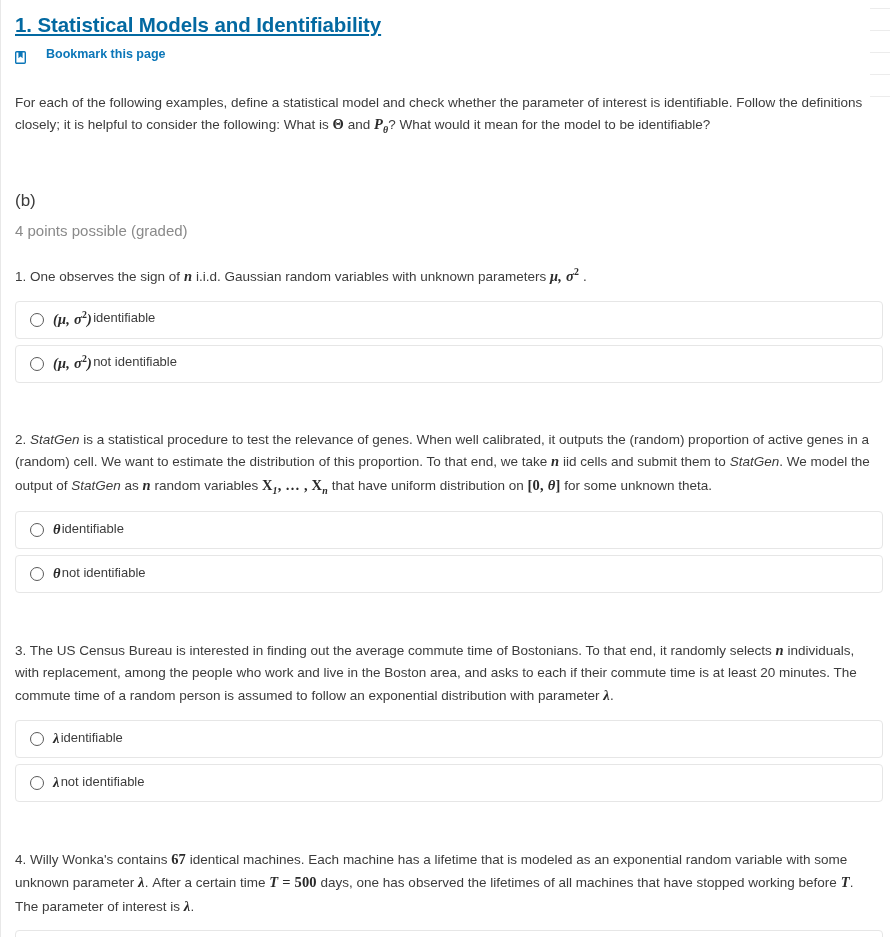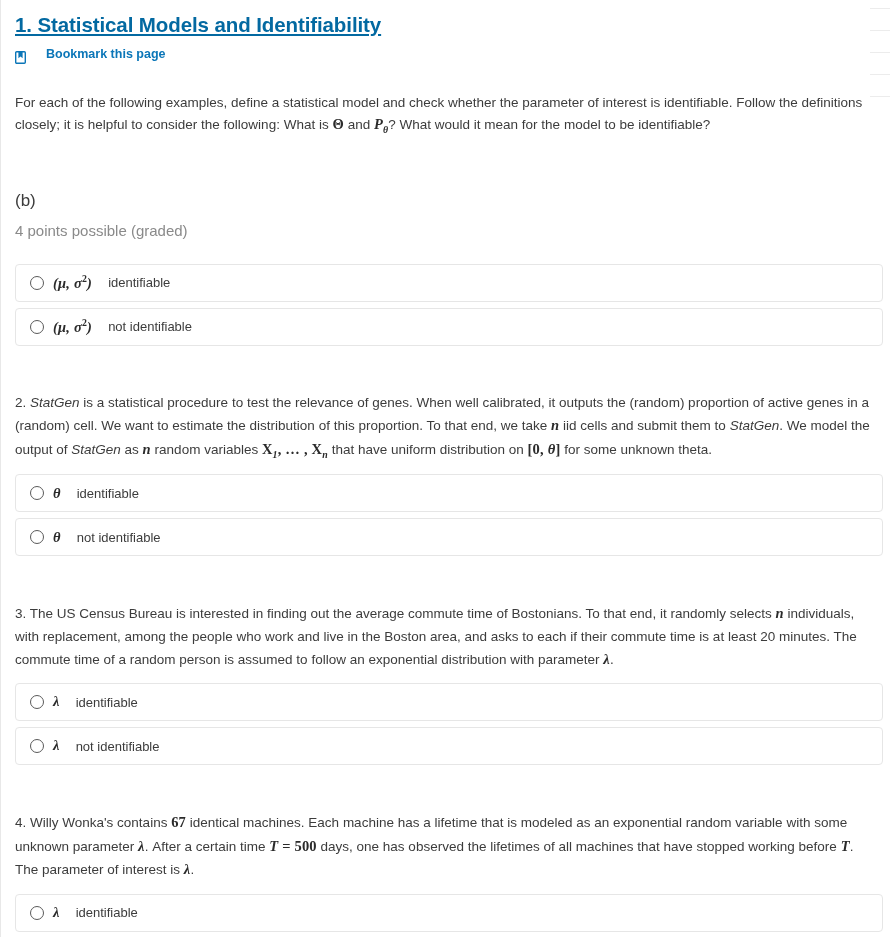--- a/index.html
+++ b/index.html
@@ -131,22 +131,22 @@
     height: 14px;
     min-width: 14px;
     border: 1.6px solid #5a5a5a;
     border-radius: 50%;
     background: #fff;
   }
   .opt-label {
     font-size: 13px;
     color: #3c3c3c;
     display: flex;
-    align-items: center;
-    gap: 16px;
+    align-items: flex-start;
+    gap: 1px;
   }
 
   .gap-lg { height: 26px; }
 </style>
 </head>
 <body>
 
 <div class="page">
 
   <div class="right-rail">
@@ -170,20 +170,21 @@
       </span>
       <span>Bookmark this page</span>
     </div>
 
     <p class="intro"><span>For each of the following examples, define a statistical model and check whether the parameter of interest is identifiable. Follow the definitions closely; it is helpful to consider the following: What is </span><span class="math up">Θ</span><span> and </span><span class="math"><span>P</span><sub>θ</sub></span><span>? What would it mean for the model to be identifiable?</span></p>
 
     <div class="section-label">(b)</div>
     <div class="points">4 points possible (graded)</div>
 
     <div class="question-block">
+      <p class="q-text"><span>1.</span> <span>One observes the sign of </span><span class="math">n</span><span> i.i.d. Gaussian random variables with unknown parameters </span><span class="math">μ, σ<sup>2</sup></span><span> .</span></p>
       <div class="options">
         <div class="option">
           <span class="radio"></span>
           <span class="opt-label">
               <span class="math">(μ, σ<sup>2</sup>)</span>
               <span>identifiable</span>
             </span>
         </div>
         <div class="option">
           <span class="radio"></span>

